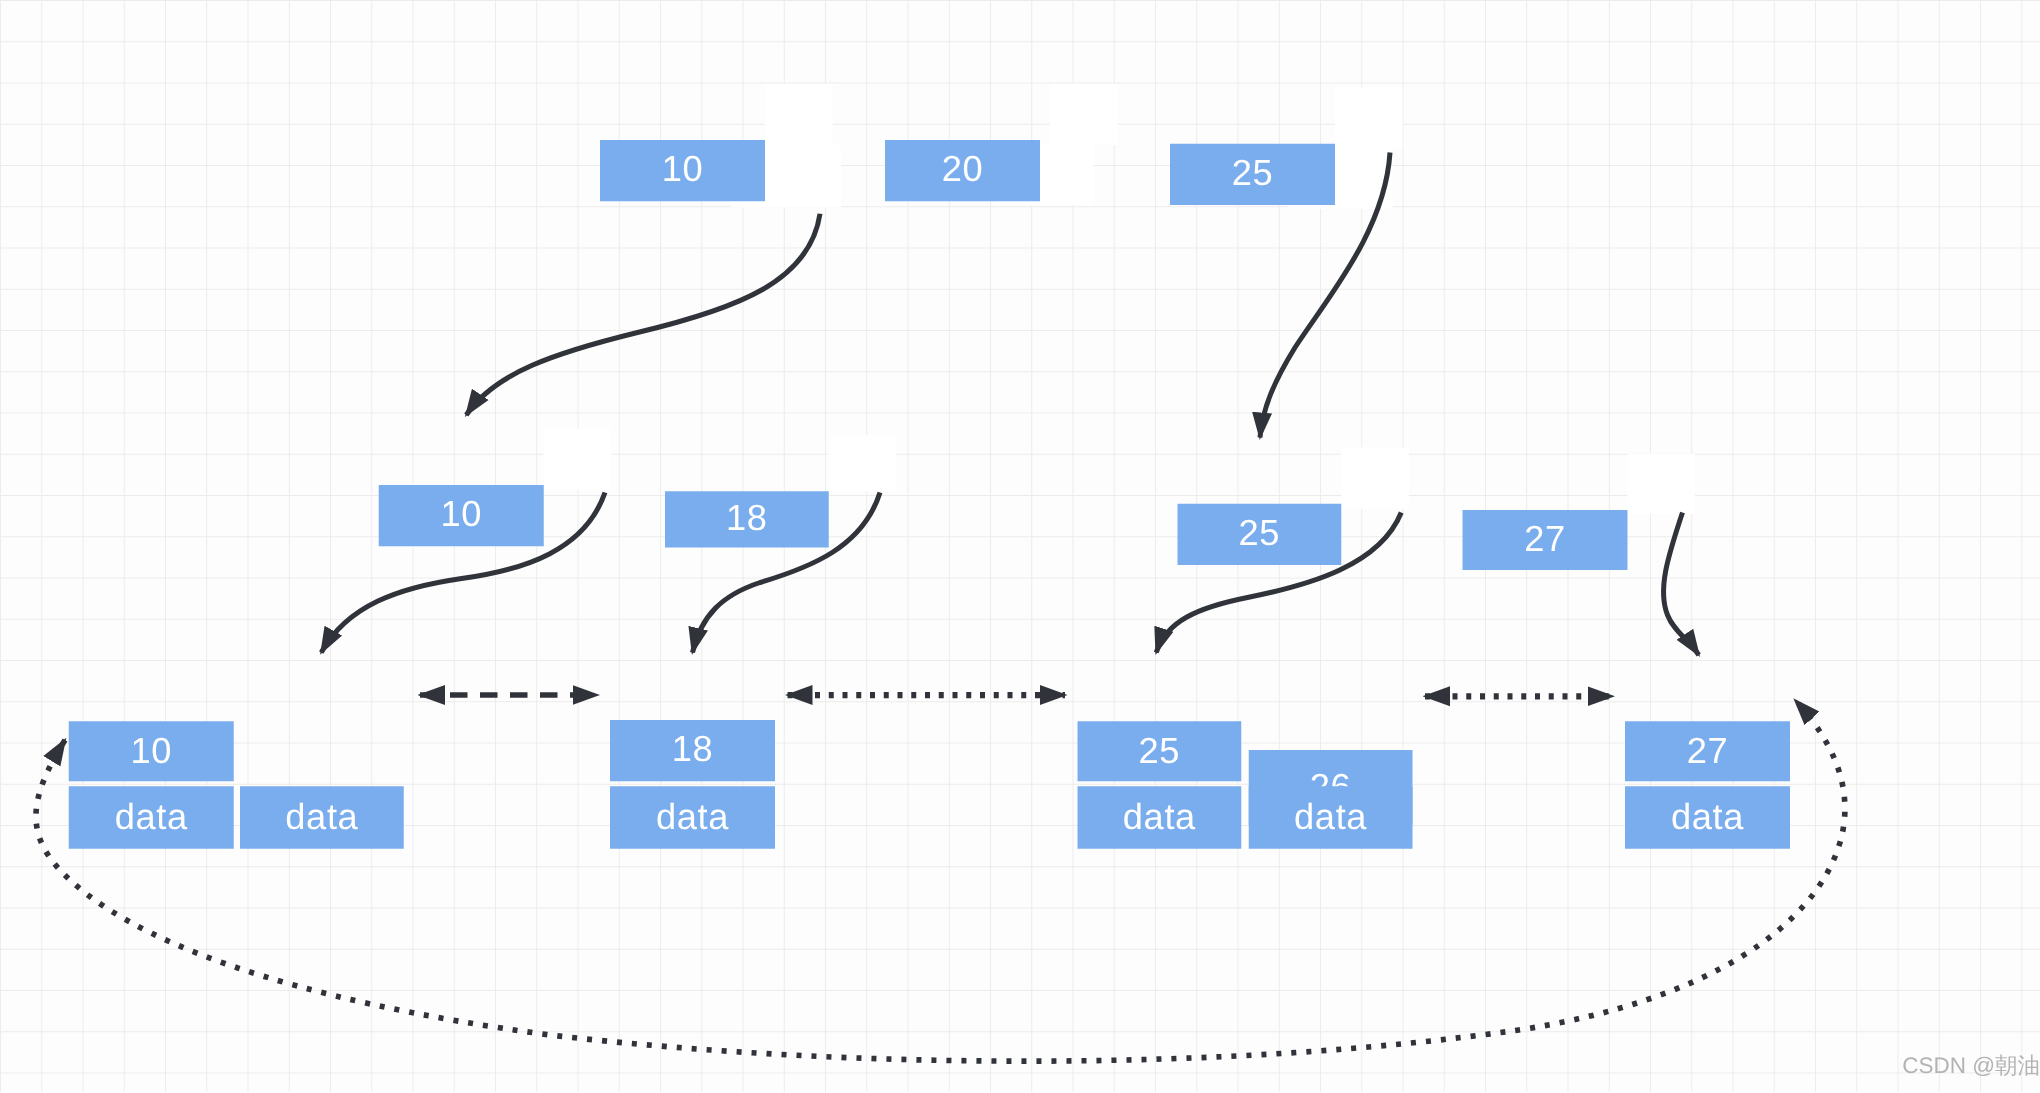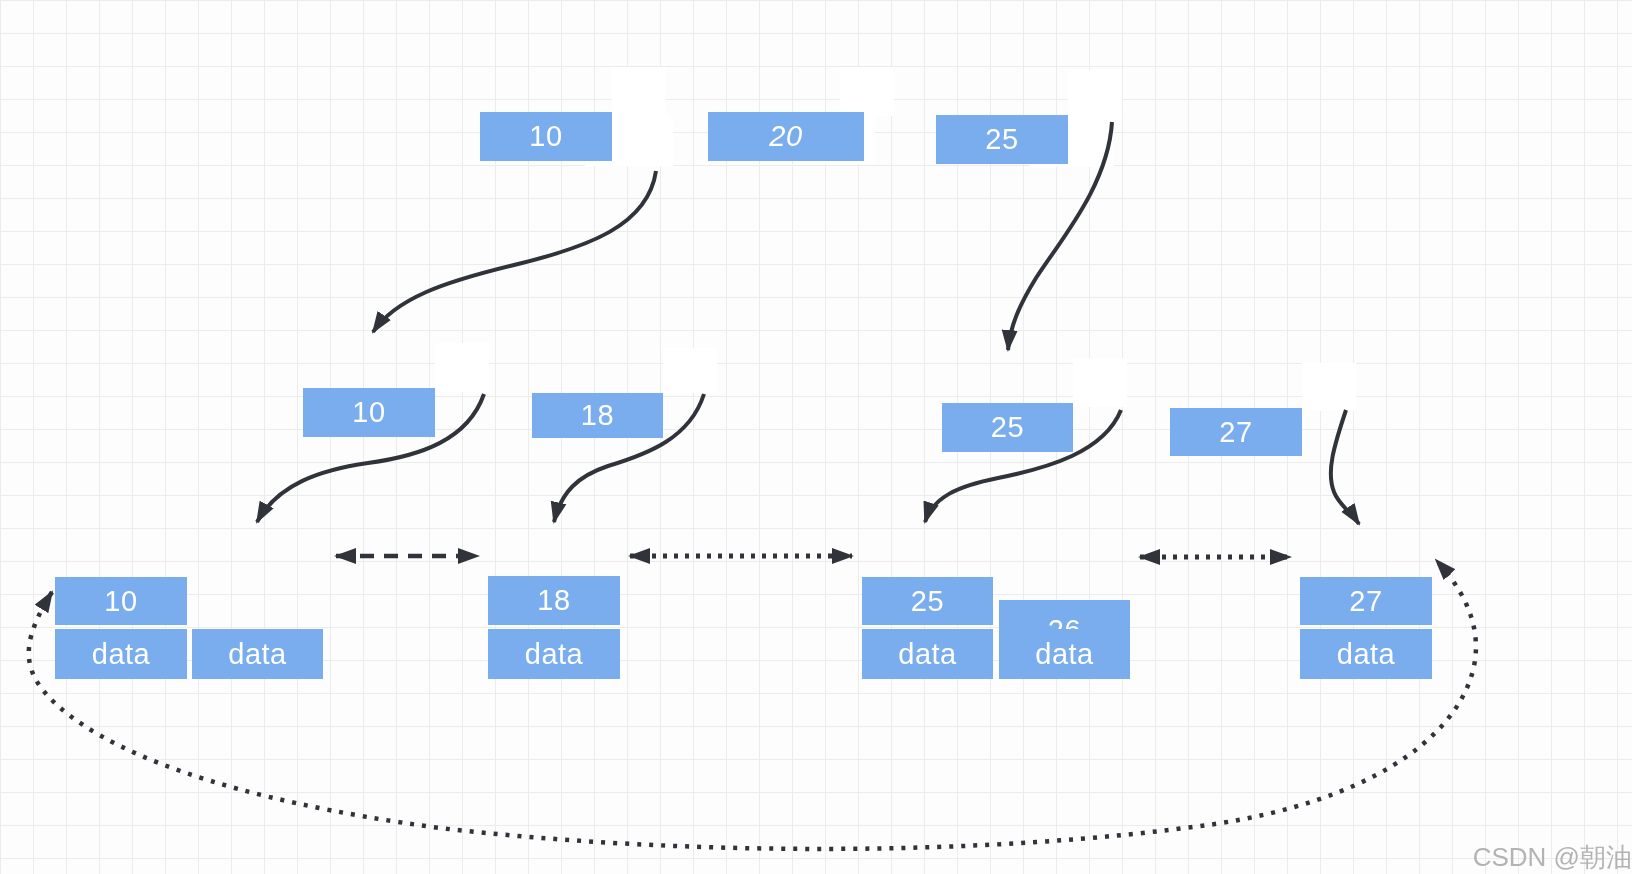--- a/index.html
+++ b/index.html
@@ -25,21 +25,21 @@
   }
   .ptr{
     position:absolute;
     background:#ffffff;
   }
   .white-patch{position:absolute;background:#ffffff;}
   svg.links{position:absolute;left:0;top:0;}
   .watermark{
     position:absolute;
     right:0px;top:840px;
-    font-size:26px;
+    font-size:18px;
     color:#b3b3b3;
     white-space:nowrap;
   }
 </style>
 </head>
 <body>
 
 <div class="canvas">
 
   <div class="ptr" style="left:612px;top:67px;width:54px;height:49px;"></div>
@@ -47,21 +47,21 @@
   <div class="ptr" style="left:1068px;top:70px;width:54px;height:49px;"></div>
   <div class="white-patch" style="left:585px;top:116px;width:88px;height:50px;"></div>
   <div class="white-patch" style="left:795px;top:116px;width:80px;height:48px;"></div>
   <div class="white-patch" style="left:1030px;top:119px;width:84px;height:48px;"></div>
   <div class="ptr" style="left:435px;top:343px;width:54px;height:49px;"></div>
   <div class="ptr" style="left:663px;top:348px;width:54px;height:45px;"></div>
   <div class="ptr" style="left:1073px;top:358px;width:54px;height:49px;"></div>
   <div class="ptr" style="left:1302px;top:363px;width:54px;height:48px;"></div>
 
   <div class="cell" style="left:480px;top:67px;width:132px;height:49px;">10</div>
-  <div class="cell" style="left:708px;top:67px;width:156px;height:49px;font-style:italic;">20</div>
+  <div class="cell" style="left:708px;top:67px;width:124px;height:49px;">20</div>
   <div class="cell" style="left:936px;top:70px;width:132px;height:49px;">25</div>
 
   <div class="cell" style="left:303px;top:343px;width:132px;height:49px;">10</div>
   <div class="cell" style="left:532px;top:348px;width:131px;height:45px;">18</div>
   <div class="cell" style="left:942px;top:358px;width:131px;height:49px;">25</div>
   <div class="cell" style="left:1170px;top:363px;width:132px;height:48px;">27</div>
 
   <div class="cell" style="left:55px;top:532px;width:132px;height:48px;">10</div>
   <div class="cell" style="left:488px;top:531px;width:132px;height:49px;">18</div>
   <div class="cell" style="left:862px;top:532px;width:131px;height:48px;">25</div>

